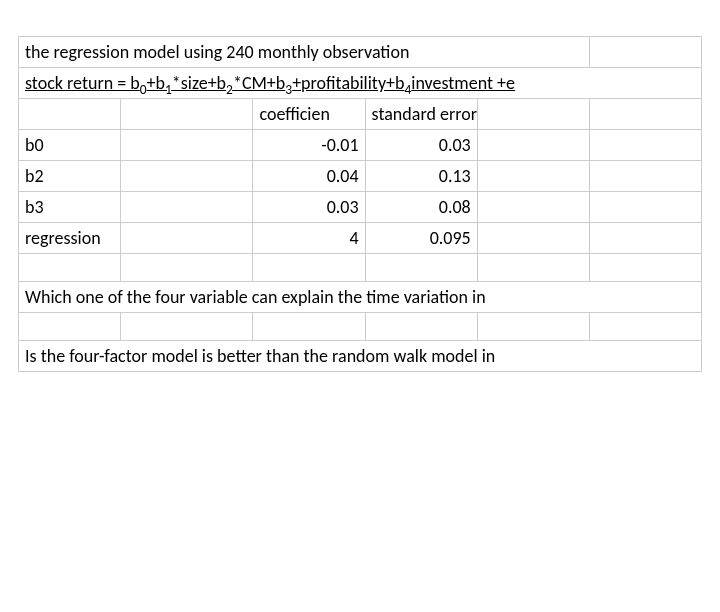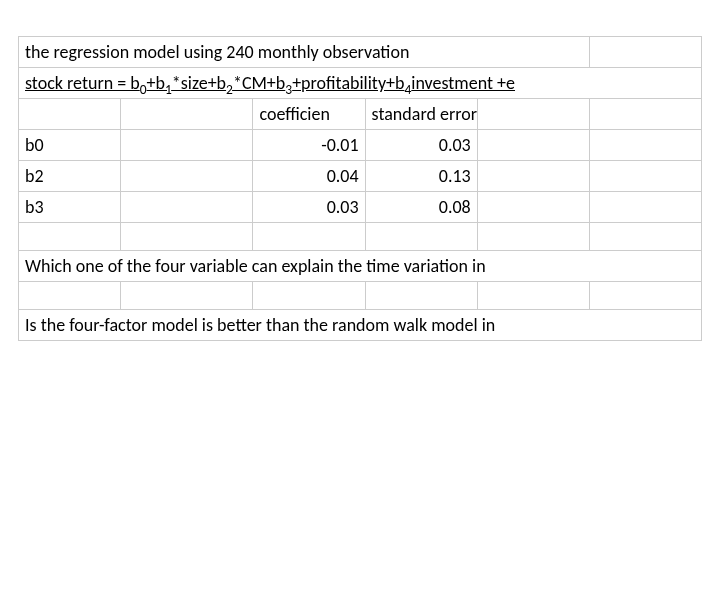--- a/index.html
+++ b/index.html
@@ -104,20 +104,28 @@
     </tr>
     <tr>
       <td class="left">b3</td>
       <td></td>
       <td class="right">0.03</td>
       <td class="right">0.08</td>
       <td></td>
       <td></td>
     </tr>
 
+    <tr>
+      <td class="left">regression</td>
+      <td></td>
+      <td class="right">4</td>
+      <td class="right">0.095</td>
+      <td></td>
+      <td></td>
+    </tr>
 
     <tr>
       <td></td>
       <td></td>
       <td></td>
       <td></td>
       <td></td>
       <td></td>
     </tr>
 

